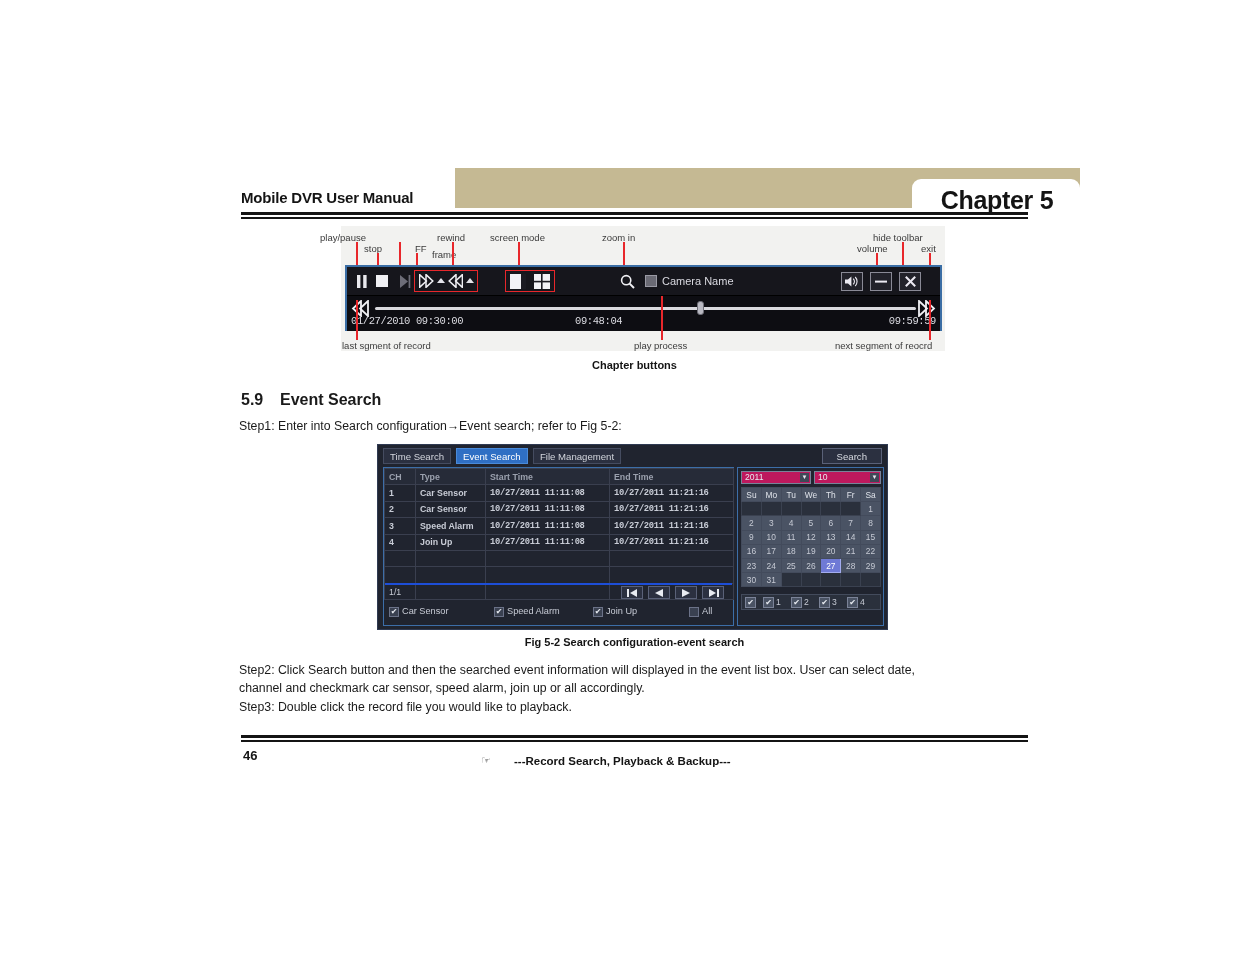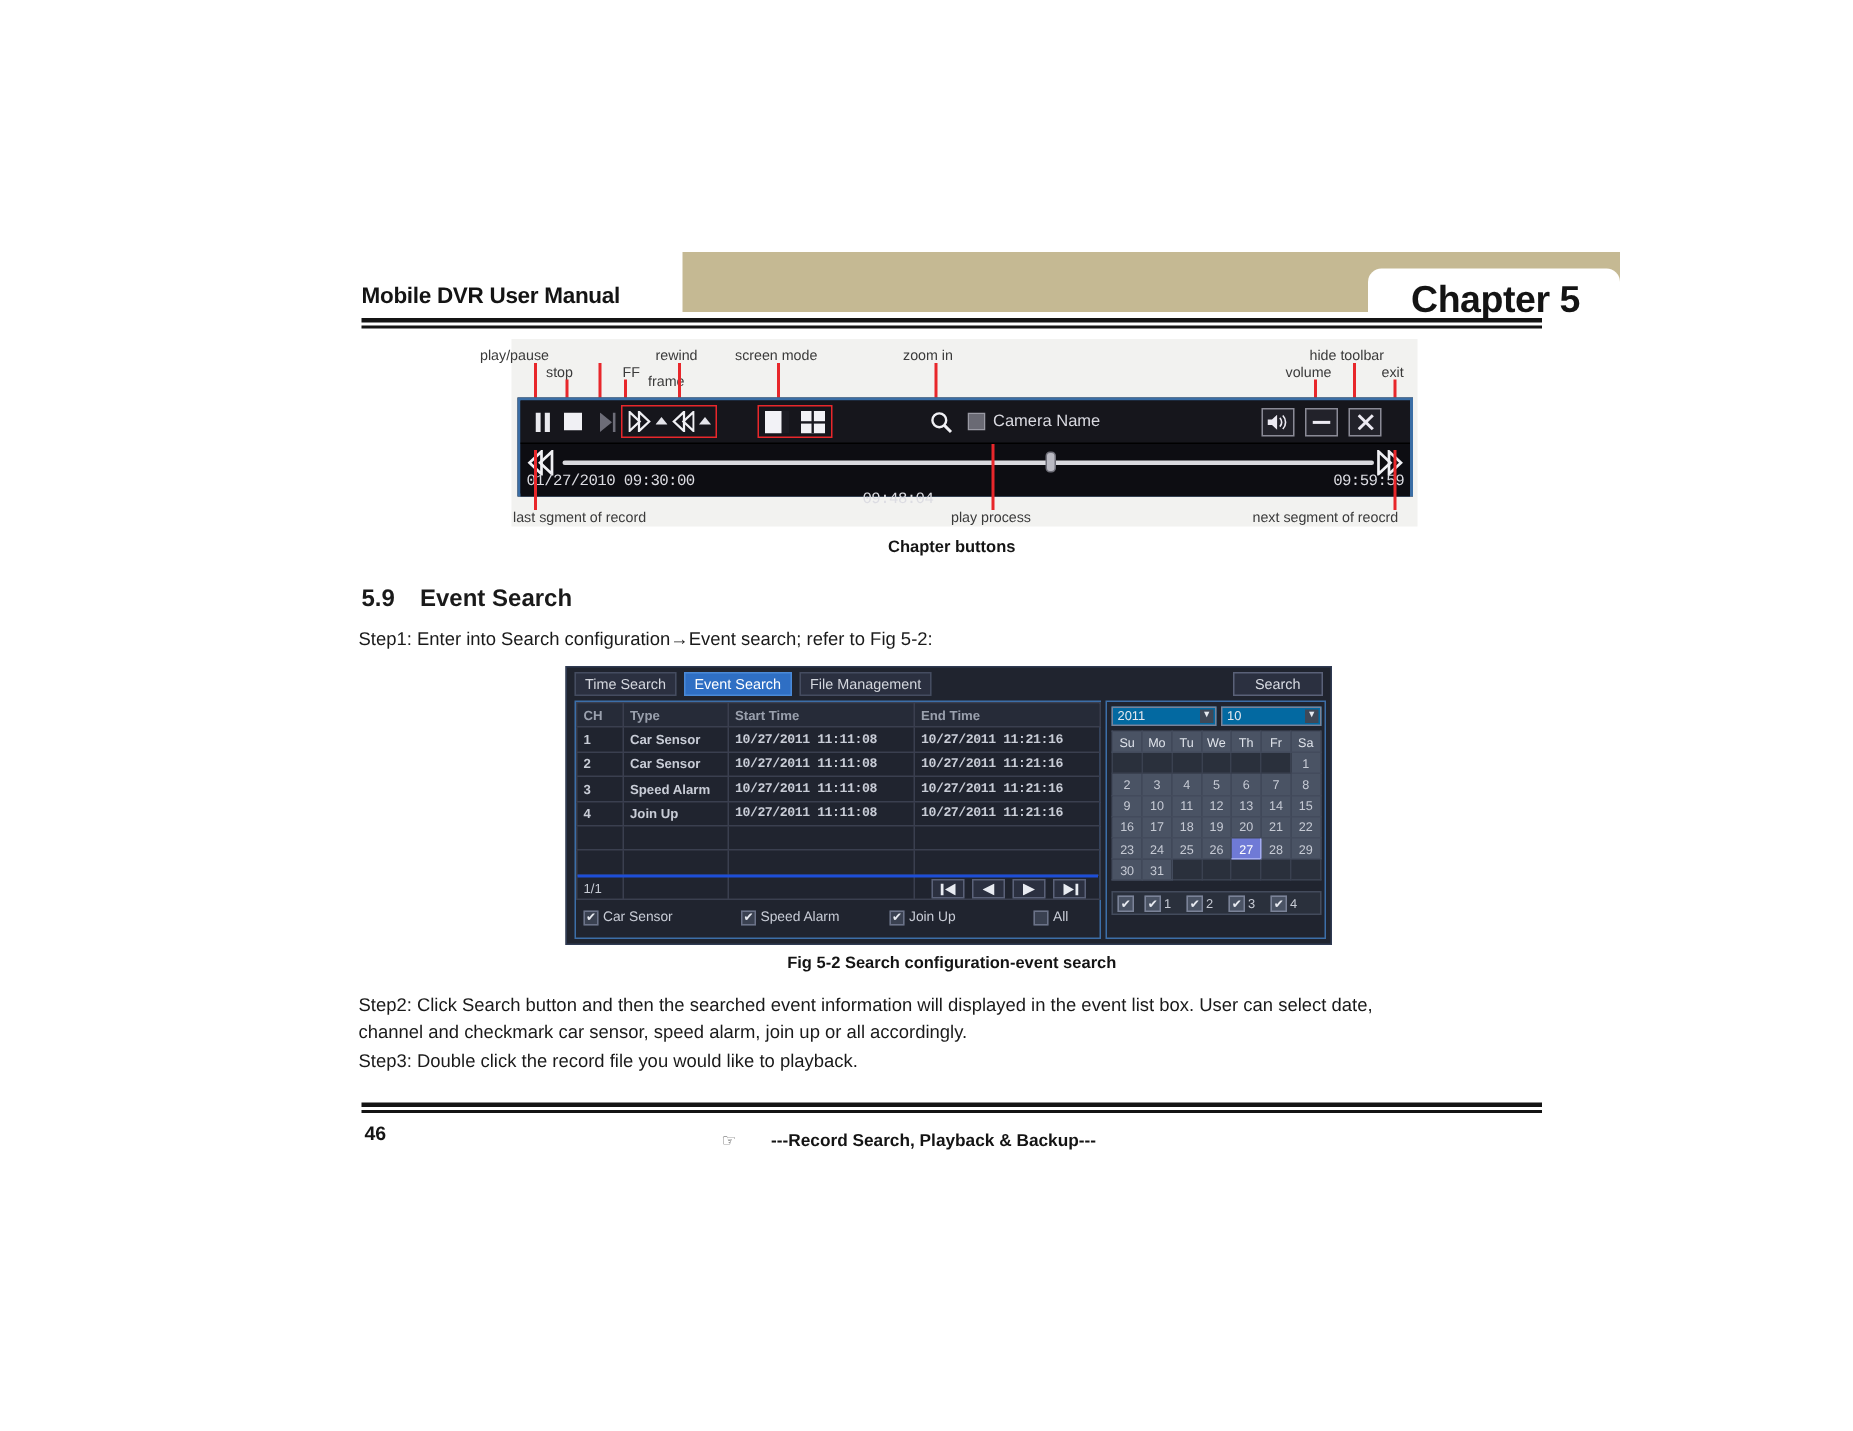--- a/index.html
+++ b/index.html
@@ -57,21 +57,21 @@
   table.evt td.num{font-family:"Liberation Mono", monospace;letter-spacing:-0.3px;}
 
   .pager{position:absolute;left:1px;bottom:25px;width:347px;height:15px;border-top:2px solid #1d4ed8;text-align:right;}
   .pageno{position:absolute;left:4px;top:2px;font-size:8.8px;color:#c8ccd6;}
   .pgbtn{position:absolute;top:1px;width:22px;height:13px;background:#2b3040;border:1px solid #5a6178;box-sizing:border-box;display:flex;align-items:center;justify-content:center;color:#e3e6ec;font-size:7px;}
   .chkrow{position:absolute;left:2px;bottom:3px;width:345px;height:16px;}
   .cb{position:absolute;top:1px;width:10px;height:10px;background:#3a4151;border:1px solid #6b7288;box-sizing:border-box;display:flex;align-items:center;justify-content:center;}
   .cb.on:after{content:"✔";font-size:8px;color:#e8ebf1;line-height:1;}
   .cblab{position:absolute;top:0px;font-size:9.2px;color:#c8ccd6;white-space:nowrap;}
 
-  .sel{position:absolute;top:3px;height:13px;background:#0369a1;border:1px solid #79839a;box-sizing:border-box;font-size:8.6px;color:#e6e9ef;line-height:11px;padding-left:3px;}
+  .sel{position:absolute;top:3px;height:13px;background:#be185d;border:1px solid #79839a;box-sizing:border-box;font-size:8.6px;color:#e6e9ef;line-height:11px;padding-left:3px;}
   .sel .arw{position:absolute;right:1px;top:1px;width:9px;height:9px;background:#3f4857;display:flex;align-items:center;justify-content:center;font-size:6px;color:#e6e9ef;}
 
   table.cal{border-collapse:collapse;position:absolute;left:3px;top:19px;width:140px;table-layout:fixed;}
   table.cal th,table.cal td{border:1px solid #434b5c;height:13.2px;font-size:8.4px;color:#c6cad4;text-align:center;font-weight:normal;background:#4a5364;padding:0;}
   table.cal th{color:#dfe3ea;background:#4a5364;}
   table.cal td.blank{background:#2a303c;border-color:#3a4150;}
   table.cal td.today{background:#6f7ad6;color:#ffffff;border:1px solid #a3acef;}
 
   .chanrow{position:absolute;left:3px;top:126px;width:140px;height:16px;border:1px solid #434b5c;box-sizing:border-box;background:#2a303c;}
   .chcb{position:absolute;top:2px;width:11px;height:11px;background:#4a5364;border:1px solid #7b8398;box-sizing:border-box;display:flex;align-items:center;justify-content:center;}
@@ -228,21 +228,21 @@
       </div>
       <div class="track"></div>
       <div class="thumb"></div>
       <div style="position:absolute;right:4px;top:4px;">
         <svg width="19" height="17" viewBox="0 0 19 17">
             <polygon points="2,1 10,8.5 2,16" fill="none" stroke="#f0f0f4" stroke-width="1.8"></polygon>
             <polygon points="9,1 17,8.5 9,16" fill="none" stroke="#f0f0f4" stroke-width="1.8"></polygon>
           </svg>
       </div>
       <div class="tstamp" style="left:4px;">01/27/2010  09:30:00</div>
-      <div class="tstamp" style="left:228px;margin-top:12px;">09:48:04</div>
+      <div class="tstamp" style="left:228px;">09:48:04</div>
       <div class="tstamp" style="right:4px;">09:59:59</div>
     </div>
   </div>
 
   <div class="vline" style="left:356px;top:300px;height:40px;"></div>
   <div class="vline" style="left:661px;top:296px;height:44px;"></div>
   <div class="vline" style="left:929px;top:300px;height:40px;"></div>
   <div class="ann" style="left:342px;top:340px;">last sgment of record</div>
   <div class="ann" style="left:634px;top:340px;">play process</div>
   <div class="ann" style="left:835px;top:340px;">next segment of reocrd</div>

